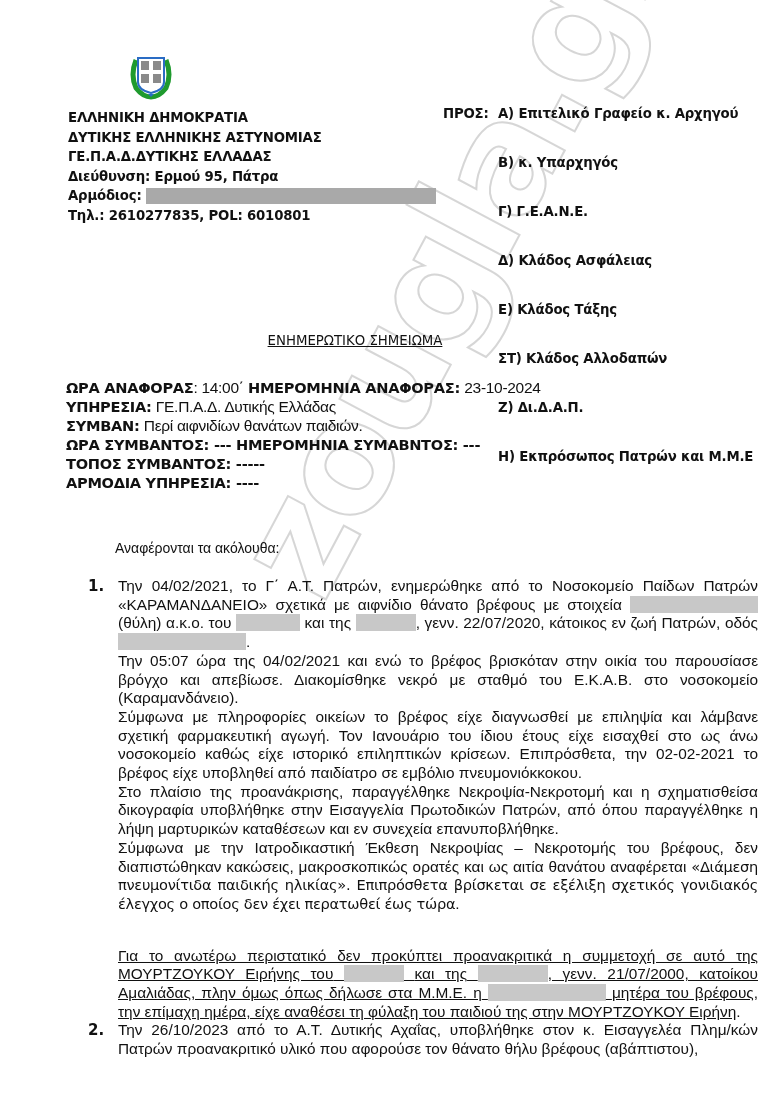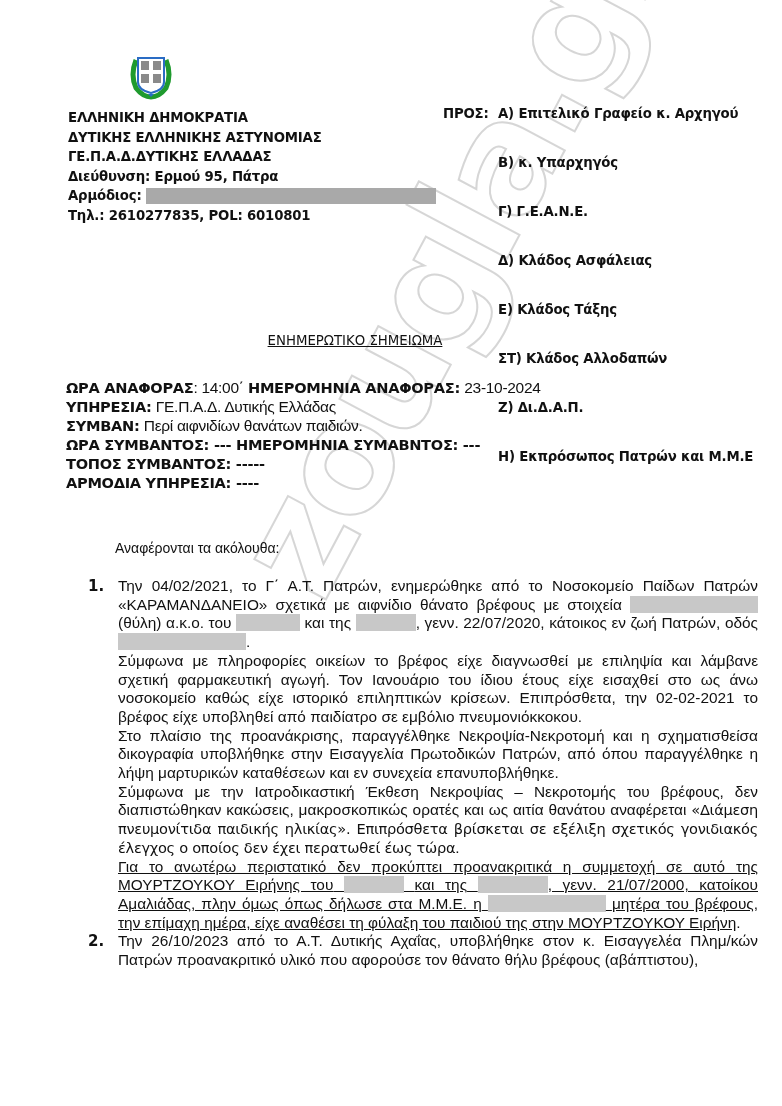--- a/index.html
+++ b/index.html
@@ -26,21 +26,21 @@
   .meta b { font-weight: bold; }
   .meta .v { font-family: "Liberation Sans", sans-serif; font-size: 15.5px; }
 
   .intro { position: absolute; left: 115px; top: 540px; font-family: "Liberation Sans", sans-serif; font-size: 14px; }
 
   .list { position: absolute; left: 88px; top: 577px; width: 670px; font-family: "Liberation Sans", sans-serif; font-size: 15.4px; line-height: 18.7px; }
   .item { position: relative; padding-left: 30px; }
   .num { position: absolute; left: 0; top: 0; font-family: "DejaVu Sans", sans-serif; font-weight: bold; font-size: 15px; }
   .p { text-align: justify; text-align-last: left; margin: 0; }
   .bold { font-weight: normal; font-family: "DejaVu Sans", sans-serif; font-size: 14.6px; letter-spacing: -0.3px; }
-  .ul { text-decoration: underline; }
+  .ul { text-decoration: underline; margin-top: 33px; }
   .rb { display: inline-block; background: #c8c8c8; height: 17px; vertical-align: -3px; }
 
   .watermark { position: absolute; left: 200px; top: 540px; transform: rotate(-62deg); transform-origin: left top; font-family: "DejaVu Sans", sans-serif; font-weight: bold; font-size: 150px; color: transparent; -webkit-text-stroke: 2px rgba(200,200,200,0.75); letter-spacing: -6px; pointer-events: none; white-space: nowrap; }
 </style>
 </head>
 <body>
 
 <div class="page">
 
   <div class="watermark">zougla.gr</div>
@@ -106,20 +106,21 @@
       <span class="num">1.</span>
       <p class="p">
         <span>Την 04/02/2021, το Γ΄ Α.Τ. Πατρών, ενημερώθηκε από το Νοσοκομείο Παίδων Πατρών «ΚΑΡΑΜΑΝΔΑΝΕΙΟ» σχετικά με αιφνίδιο θάνατο βρέφους με στοιχεία</span>
         <span class="rb" style="width:128px;"></span>
         <span>(θύλη) α.κ.ο. του</span>
         <span class="rb" style="width:64px;"></span>
         <span>και της</span>
         <span class="rb" style="width:60px;"></span><span>, γενν. 22/07/2020, κάτοικος εν ζωή Πατρών, οδός</span>
         <span class="rb" style="width:128px;"></span><span>.</span>
       </p>
+      <p class="p">Την 05:07 ώρα της 04/02/2021 και ενώ το βρέφος βρισκόταν στην οικία του παρουσίασε βρόγχο και απεβίωσε. Διακομίσθηκε νεκρό με σταθμό του Ε.Κ.Α.Β. στο νοσοκομείο (Καραμανδάνειο).</p>
       <p class="p">Σύμφωνα με πληροφορίες οικείων το βρέφος είχε διαγνωσθεί με επιληψία και λάμβανε σχετική φαρμακευτική αγωγή. Τον Ιανουάριο του ίδιου έτους είχε εισαχθεί στο ως άνω νοσοκομείο καθώς είχε ιστορικό επιληπτικών κρίσεων. Επιπρόσθετα, την 02-02-2021 το βρέφος είχε υποβληθεί από παιδίατρο σε εμβόλιο πνευμονιόκκοκου.</p>
       <p class="p">Στο πλαίσιο της προανάκρισης, παραγγέλθηκε Νεκροψία-Νεκροτομή και η σχηματισθείσα δικογραφία υποβλήθηκε στην Εισαγγελία Πρωτοδικών Πατρών, από όπου παραγγέλθηκε η λήψη μαρτυρικών καταθέσεων και εν συνεχεία επανυποβλήθηκε.</p>
       <p class="p">
         <span>Σύμφωνα με την Ιατροδικαστική Έκθεση Νεκροψίας – Νεκροτομής του βρέφους, δεν διαπιστώθηκαν κακώσεις, μακροσκοπικώς ορατές και ως αιτία θανάτου αναφέρεται</span>
         <span class="bold">«Διάμεση πνευμονίτιδα παιδικής ηλικίας». Επιπρόσθετα βρίσκεται σε εξέλιξη σχετικός γονιδιακός έλεγχος ο οποίος δεν έχει περατωθεί έως τώρα</span><span>.</span>
       </p>
       <p class="p ul">
         <span>Για το ανωτέρω περιστατικό δεν προκύπτει προανακριτικά η συμμετοχή σε αυτό της ΜΟΥΡΤΖΟΥΚΟΥ Ειρήνης του</span>
         <span class="rb" style="width:60px;"></span>
         <span>και της</span>

